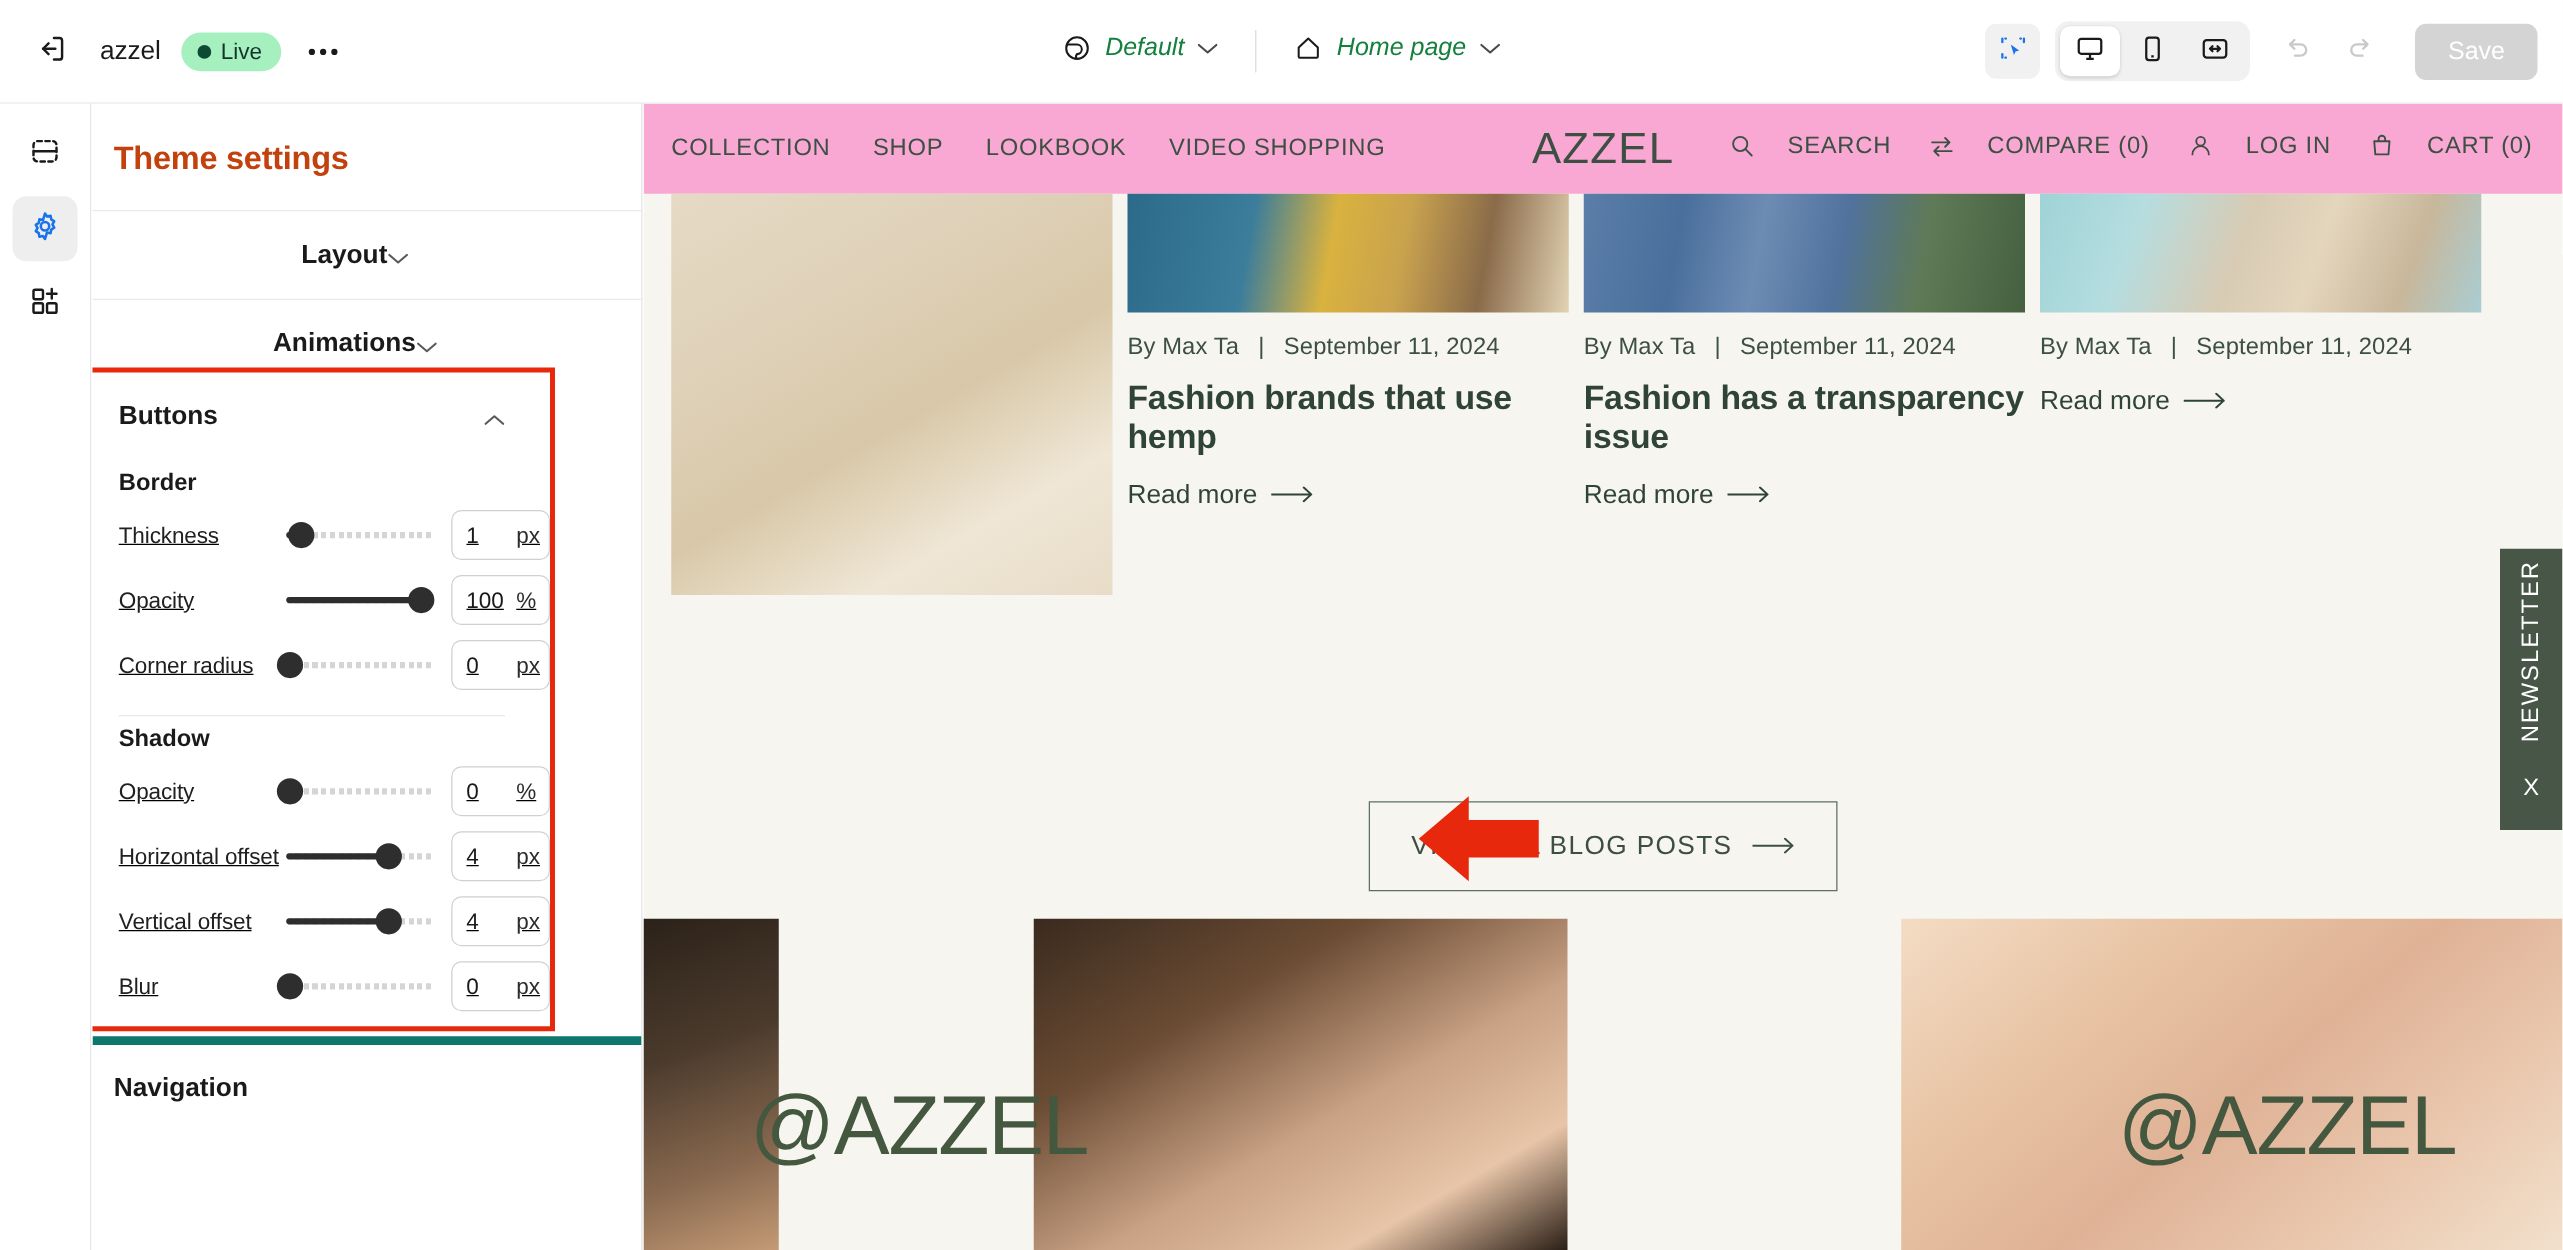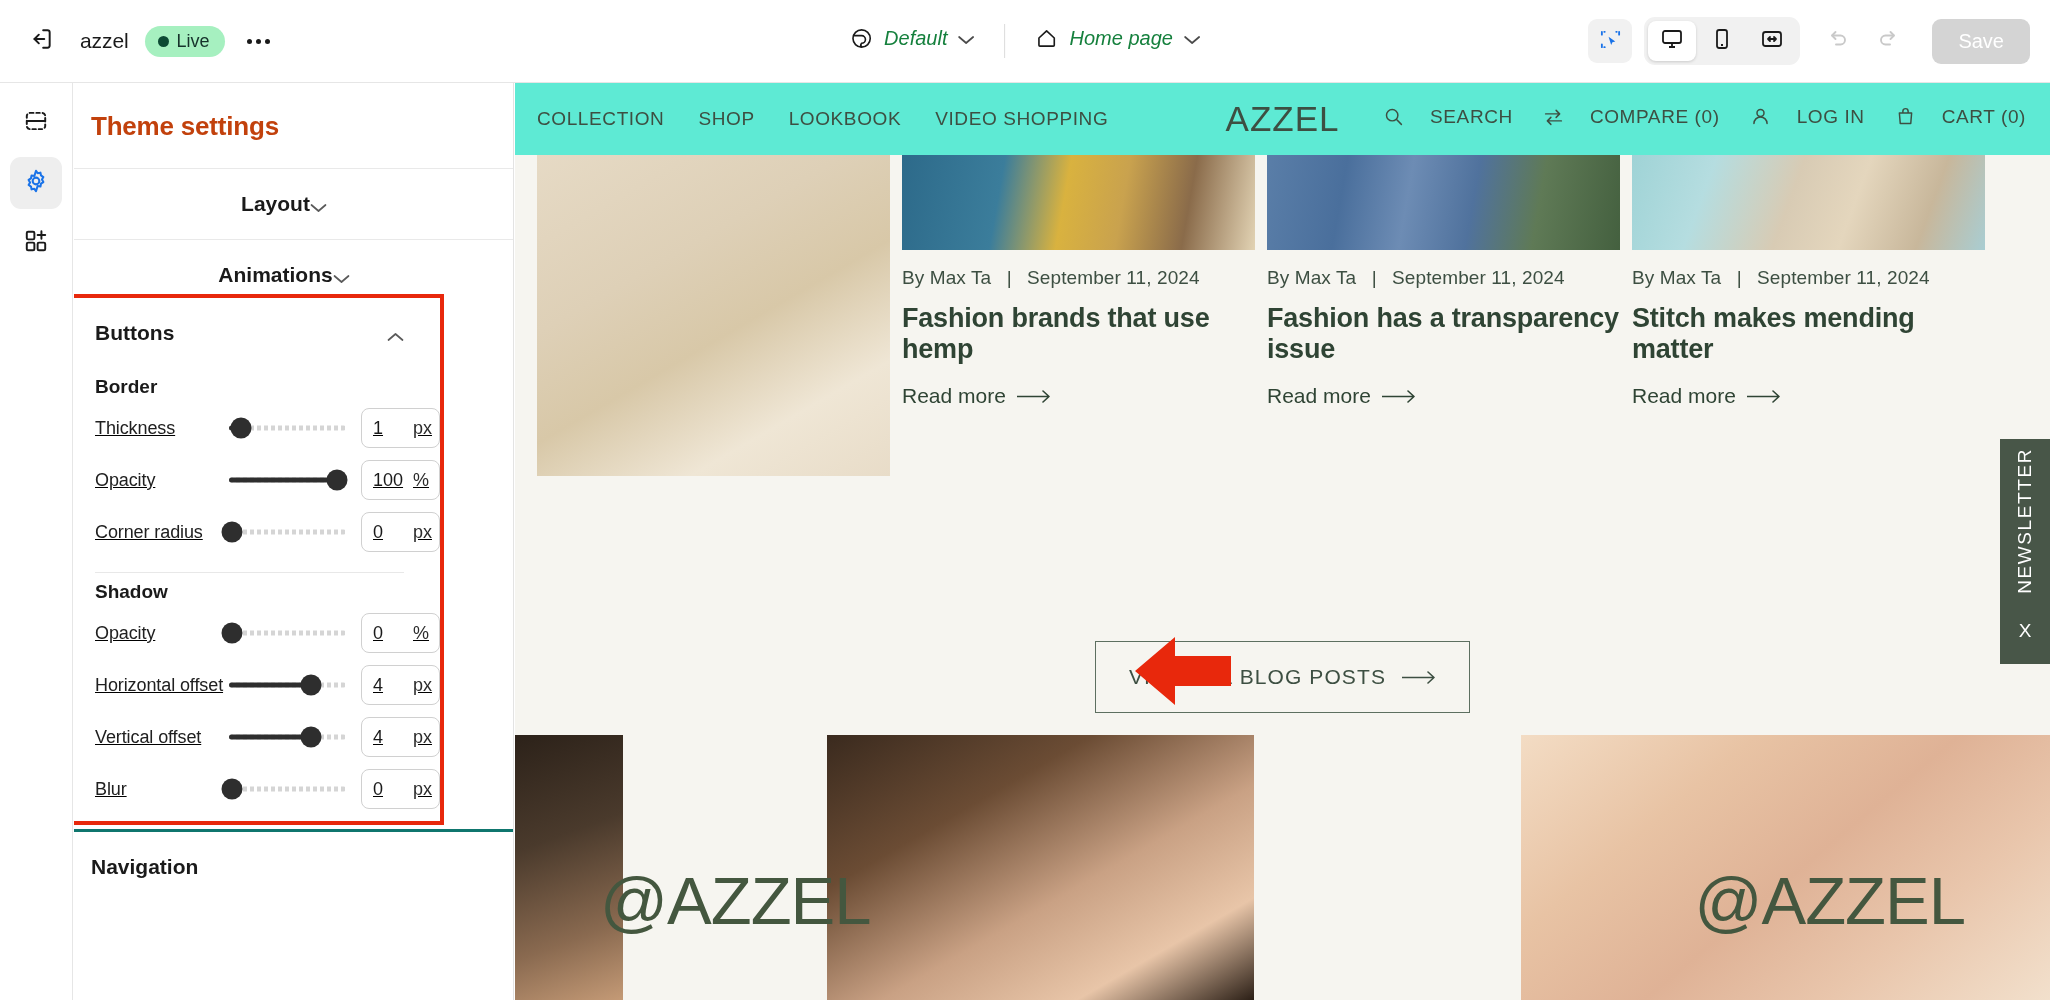--- a/index.html
+++ b/index.html
@@ -166,36 +166,36 @@
   }
   .numbox input {
     border: none; outline: none; width: 40px; font-size: 18px;
     color: #1a1a1a; font-family: inherit; background: transparent;
     padding: 0;
   }
   .unit { font-size: 18px; color: #2c2c2c; }
 
   .next-section {
     position: absolute; left: 0; top: 746px; width: 440px;
-    border-top: 3px solid #0f766e;
+    border-top: 7px solid #0f766e;
     padding: 23px 36px 23px 17px;
     font-size: 21px; font-weight: bold; color: #1a1a1a;
     overflow: hidden; height: 34px;
   }
 
   
   .preview {
     position: absolute; left: 515px; top: 83px;
     width: 1535px; height: 917px;
     background: #f6f5f0;
     overflow: hidden;
   }
   .store-header {
     position: absolute; top: 0; left: 0; width: 1535px; height: 72px;
-    background: #5eead4;
+    background: #f9a8d4;
     display: flex; align-items: center;
   }
   .nav-left {
     display: flex; align-items: center; gap: 34px;
     padding-left: 22px; font-size: 19px; color: #3d4f42;
     letter-spacing: 0.6px;
   }
   .nav-left span { cursor: pointer; }
   .brand {
     position: absolute; left: 50%; transform: translateX(-50%);
@@ -641,21 +641,20 @@
         </div>
       </div>
 
       <div class="bcard">
         <div class="bimg" style="height:95px; background:linear-gradient(110deg,#9fd3d6 0%,#b5dde0 22%,#d8cbb4 45%,#e4d6bd 62%,#c8b79b 82%,#a9cdd2 100%);"></div>
         <div class="bmeta">
           <span>By Max Ta</span>
           <span style="padding:0 10px">|</span>
           <span>September 11, 2024</span>
         </div>
-        <div class="btitle">Stitch makes mending matter</div>
         <div class="bread">
           <span>Read more</span>
           <span>
             <svg width="34" height="13" viewBox="0 0 34 13" fill="none" stroke="#2f4434" stroke-width="1.6" stroke-linecap="round" stroke-linejoin="round">
                 <path d="M0 6.5h32M26 1l6 5.5-6 5.5"></path>
               </svg>
           </span>
         </div>
       </div>
 

